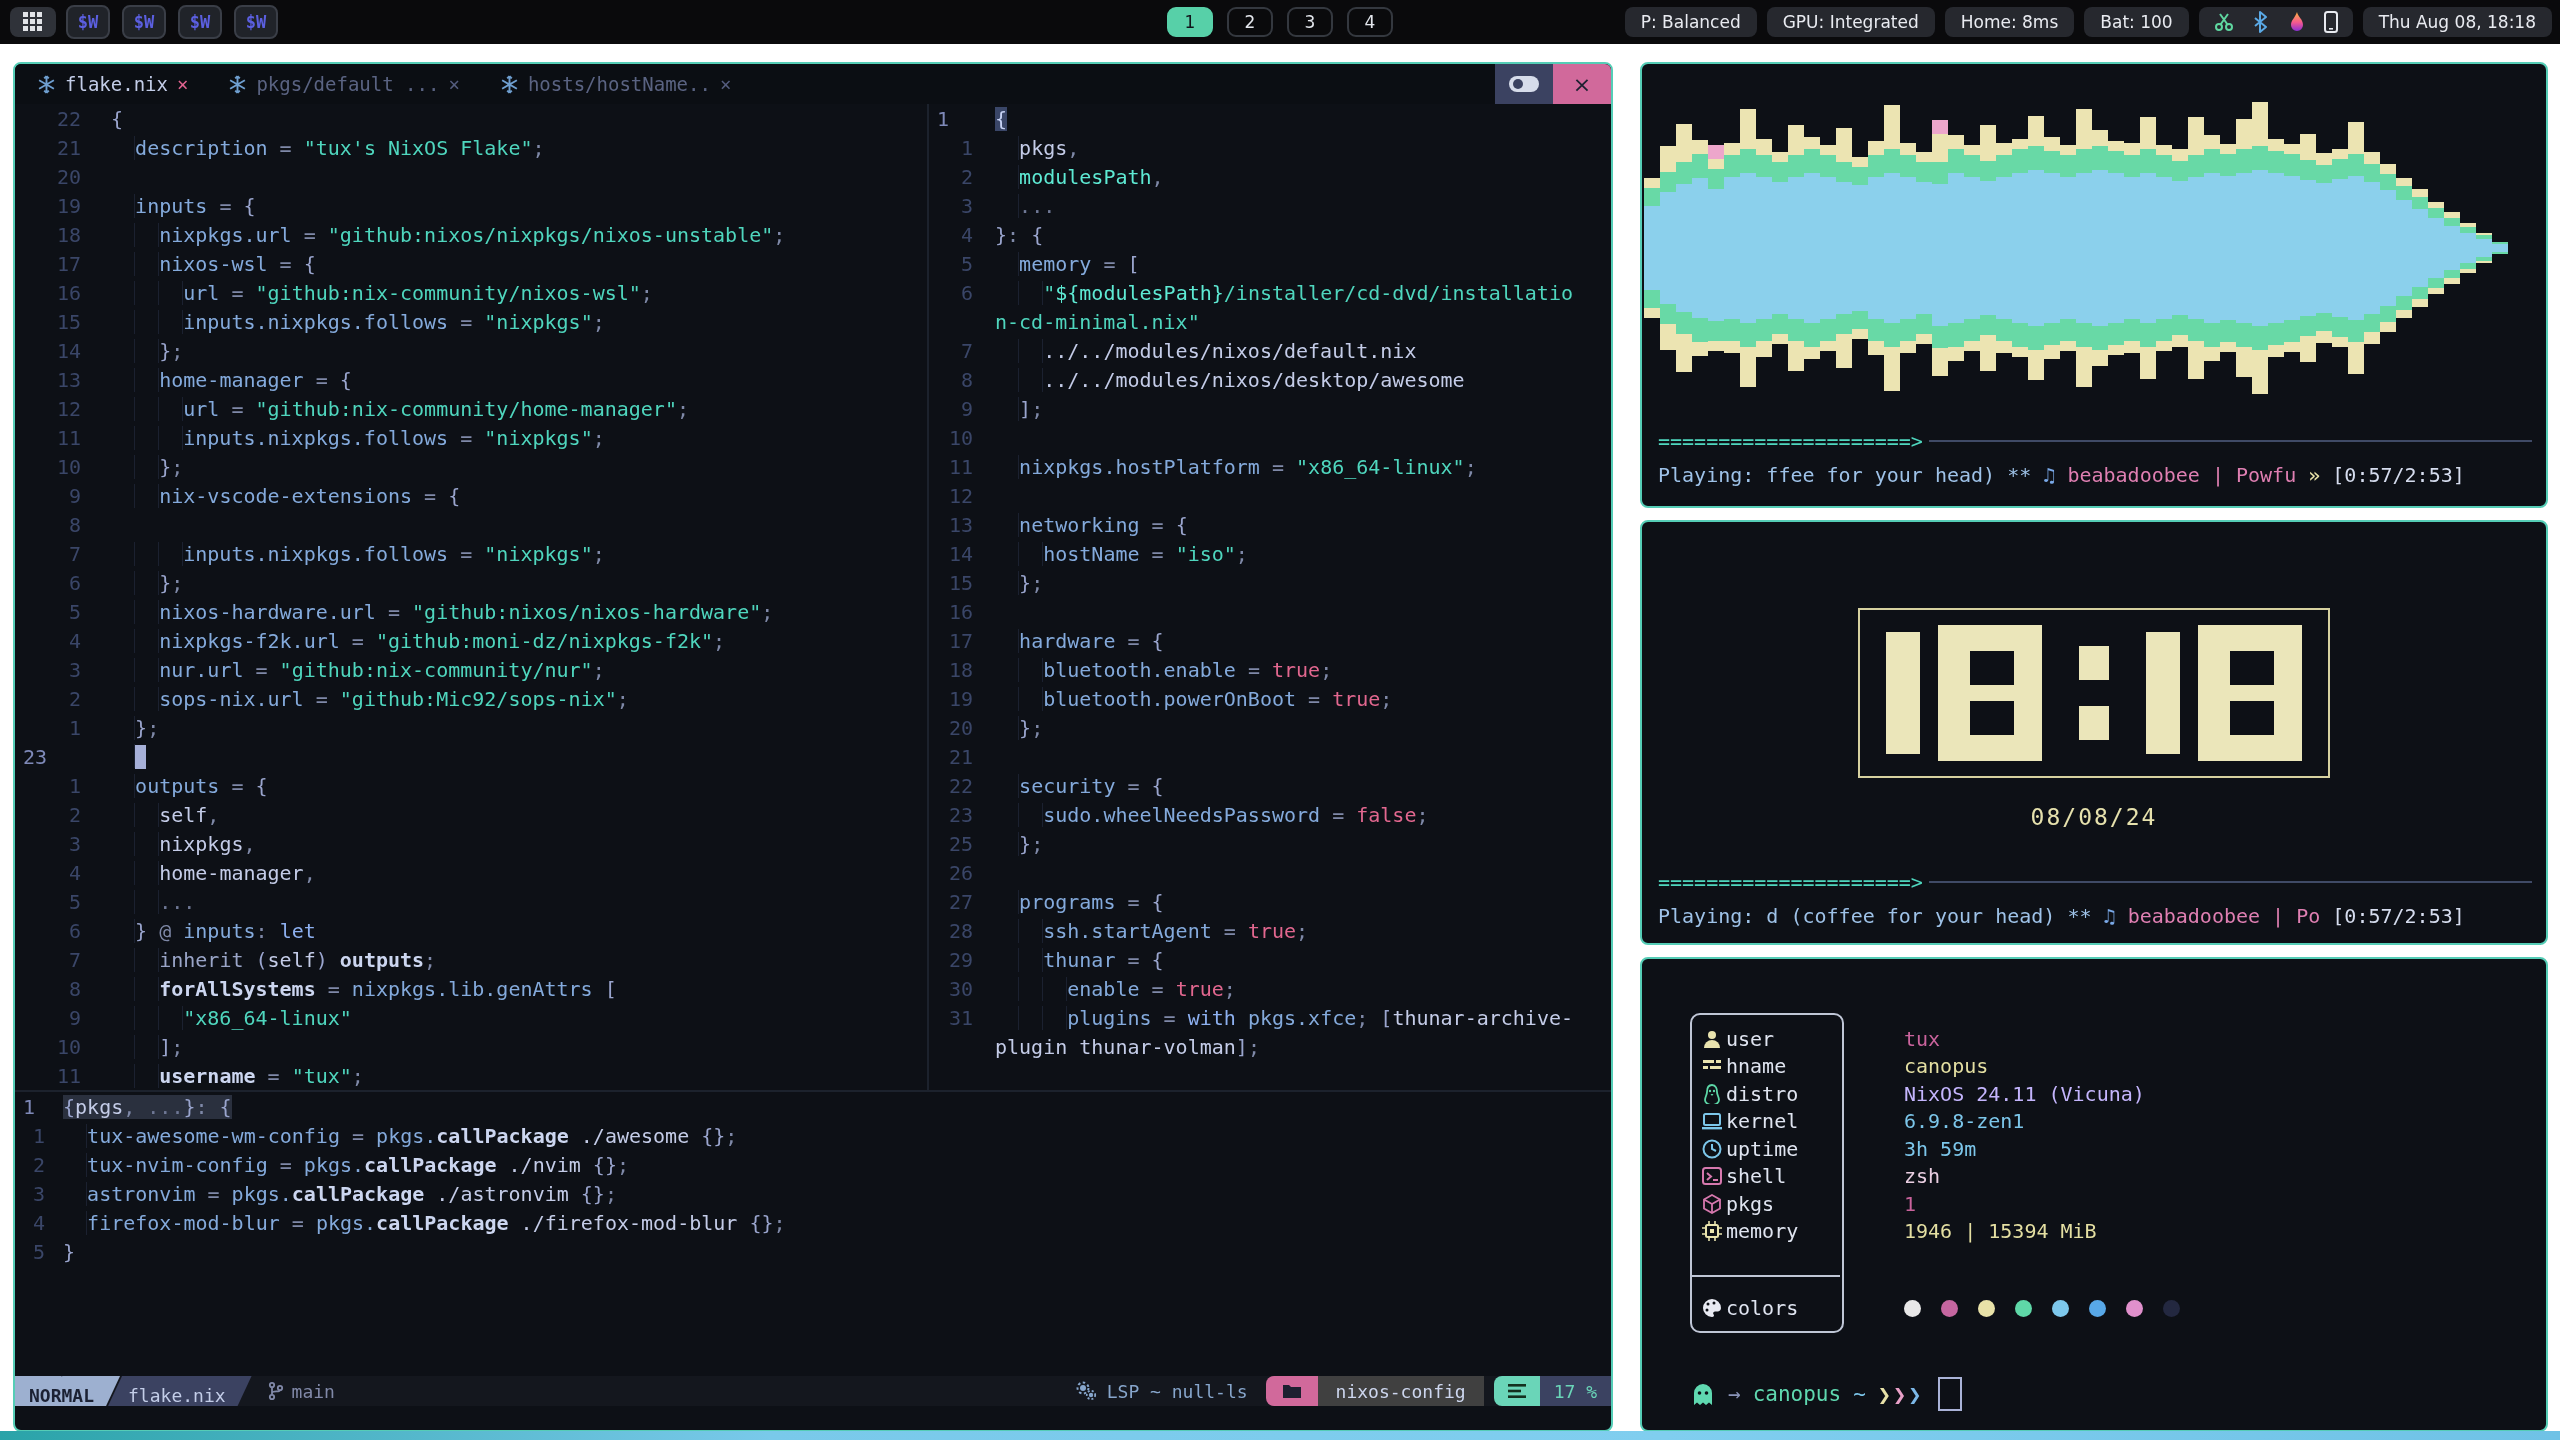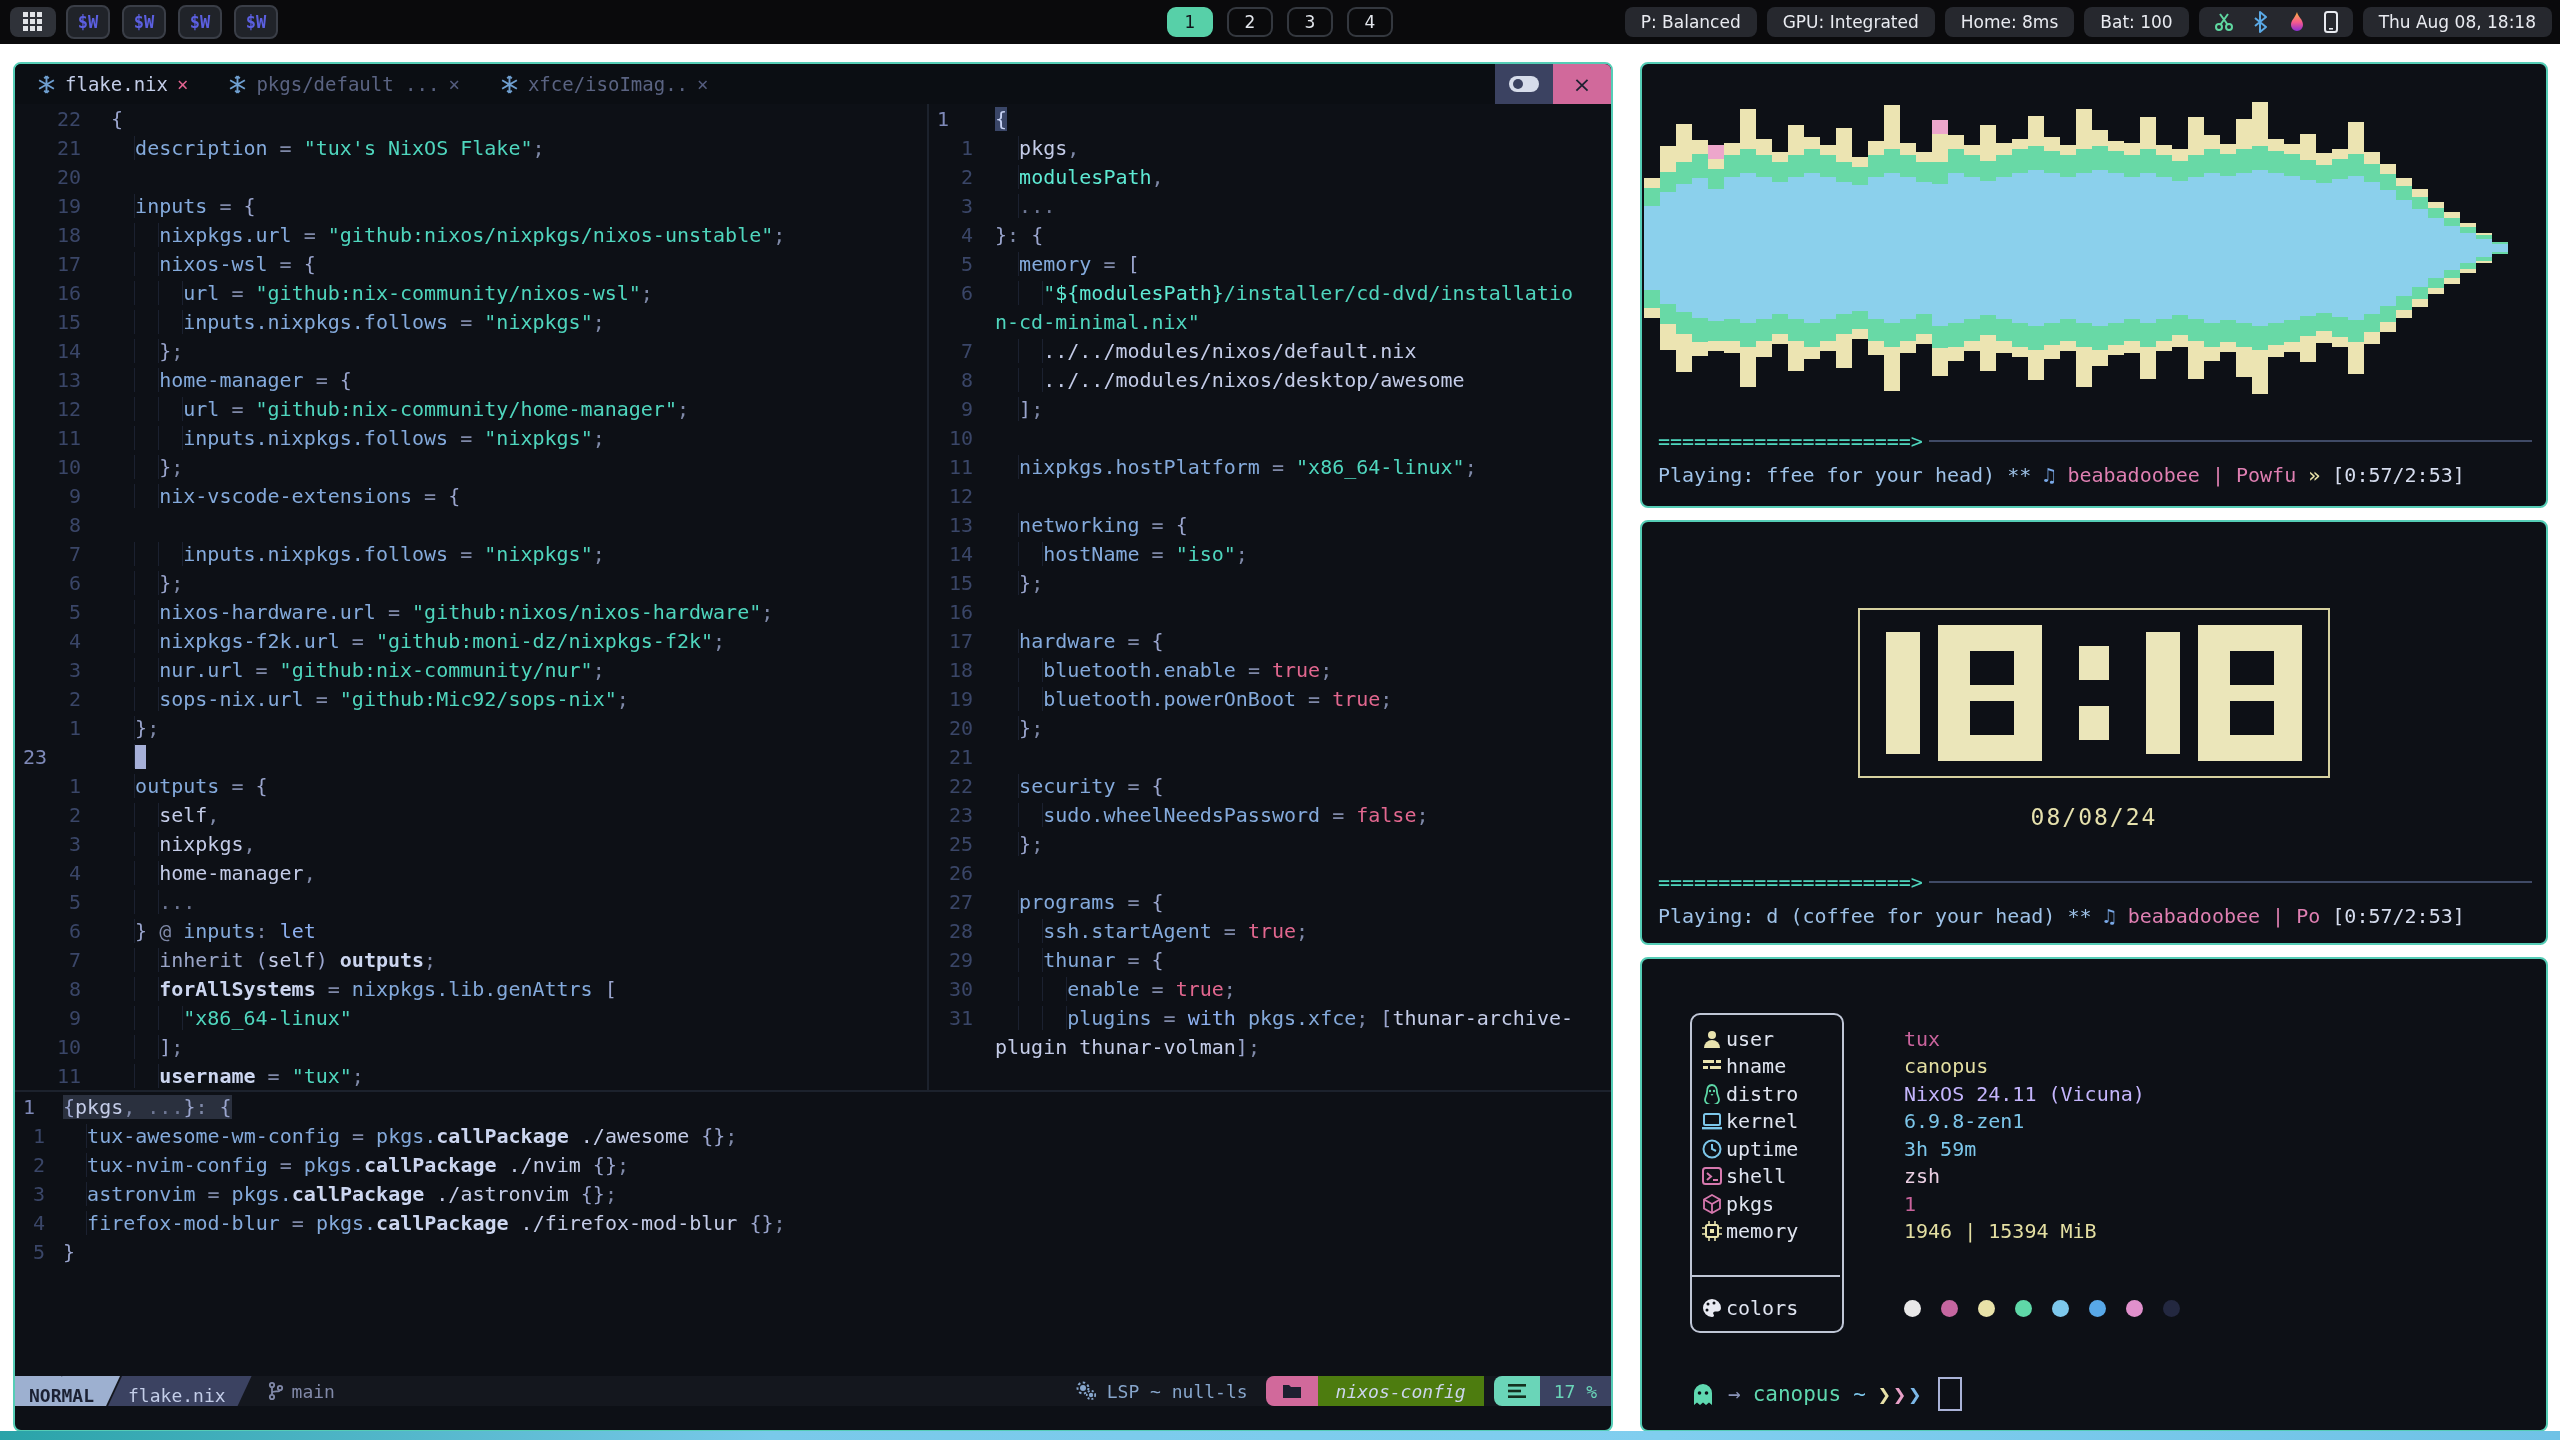--- a/index.html
+++ b/index.html
@@ -79,21 +79,21 @@
   .statusline{height:30px;flex:none;display:flex;align-items:center;background:#14171e;font-family:"DejaVu Sans Mono",monospace;font-size:18px;position:relative;}
   .sl-block{height:100%;display:flex;align-items:center;flex-direction:column;}
   .sl-mode{background:#9db0d0;color:#1b2133;font-weight:bold;padding:0 20px 0 14px;gap:8px;
            clip-path:polygon(0 0,calc(100% - 0px) 0,calc(100% - 14px) 100%,0 100%);padding-right:26px;}
   .sl-file{background:#3b4261;color:#c3cde8;padding:0 26px 0 20px;gap:9px;margin-left:-12px;
            clip-path:polygon(14px 0,100% 0,calc(100% - 14px) 100%,0 100%);}
   .sl-branch{color:#8189a8;display:flex;align-items:center;gap:8px;margin-left:16px;}
   .sl-right{position:absolute;right:0;top:0;height:100%;display:flex;align-items:center;}
   .sl-lsp{color:#87a6cc;display:flex;align-items:center;gap:10px;margin-right:18px;}
   .sl-folder{width:52px;height:100%;background:#d1699b;border-radius:8px 0 0 8px;display:flex;align-items:center;justify-content:center;}
-  .sl-proj{background:#4d7c0f;color:#cdd6ee;height:100%;display:flex;align-items:center;padding:0 18px;margin-right:10px;font-style:italic;}
+  .sl-proj{background:#404040;color:#cdd6ee;height:100%;display:flex;align-items:center;padding:0 18px;margin-right:10px;}
   .sl-lines{width:46px;height:100%;background:#6ad5b8;border-radius:8px 0 0 8px;display:flex;align-items:center;justify-content:center;}
   .sl-pct{background:#3b4261;color:#6ad5b8;height:100%;display:flex;align-items:center;padding:0 14px;}
   .cmdline{height:24px;flex:none;}
 
   
   #viz{left:1640px;top:62px;width:908px;height:446px;}
   #clockwin{left:1640px;top:520px;width:908px;height:425px;display:flex;flex-direction:column;}
   #fetchwin{left:1640px;top:957px;width:908px;height:475px;}
 
   .wave{height:340px;margin-top:14px;display:flex;align-items:center;padding-left:2px;}
@@ -232,21 +232,21 @@
           </svg>
           <span>pkgs/default ...</span>
           <span class="close">×</span>
         </div>
         <div class="tab">
           <svg width="19" height="19" viewBox="0 0 18 18">
             <g stroke="#6f9fd0" stroke-width="1.8">
               <path d="M9 1 V17 M2 5 L16 13 M2 13 L16 5 M9 1 l-2.2 2.2 M9 1 l2.2 2.2 M9 17 l-2.2 -2.2 M9 17 l2.2 -2.2"></path>
             </g>
           </svg>
-          <span>xfce/isoImag..</span>
+          <span>hosts/hostName..</span>
           <span class="close">×</span>
         </div>
       </div>
     <div class="tab-btns">
       <div class="tbtn toggle">
           <span class="toggle-glyph"></span>
         </div>
       <div class="tbtn closewin">
           <span>×</span>
         </div>

